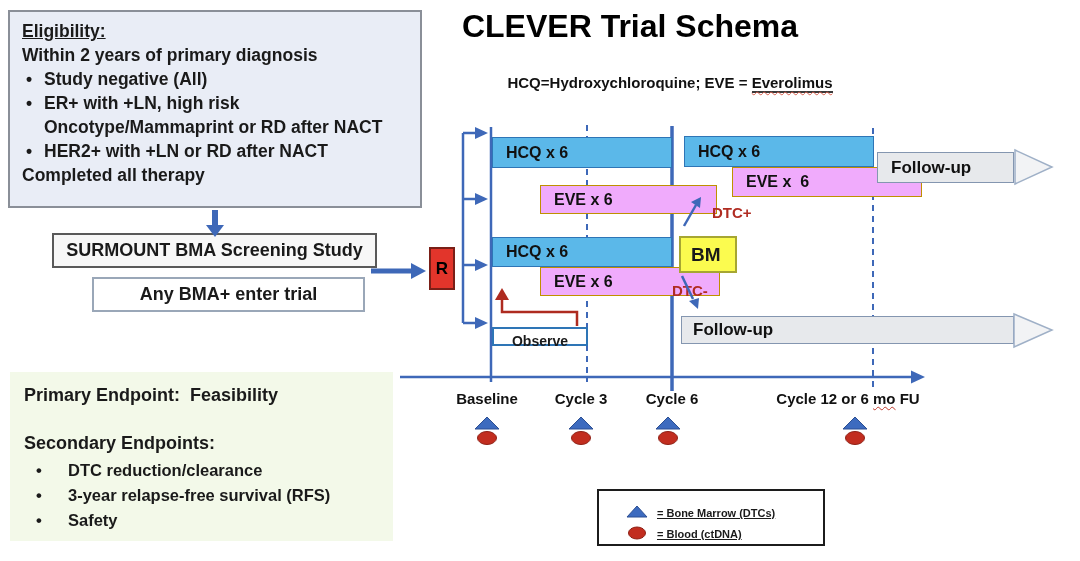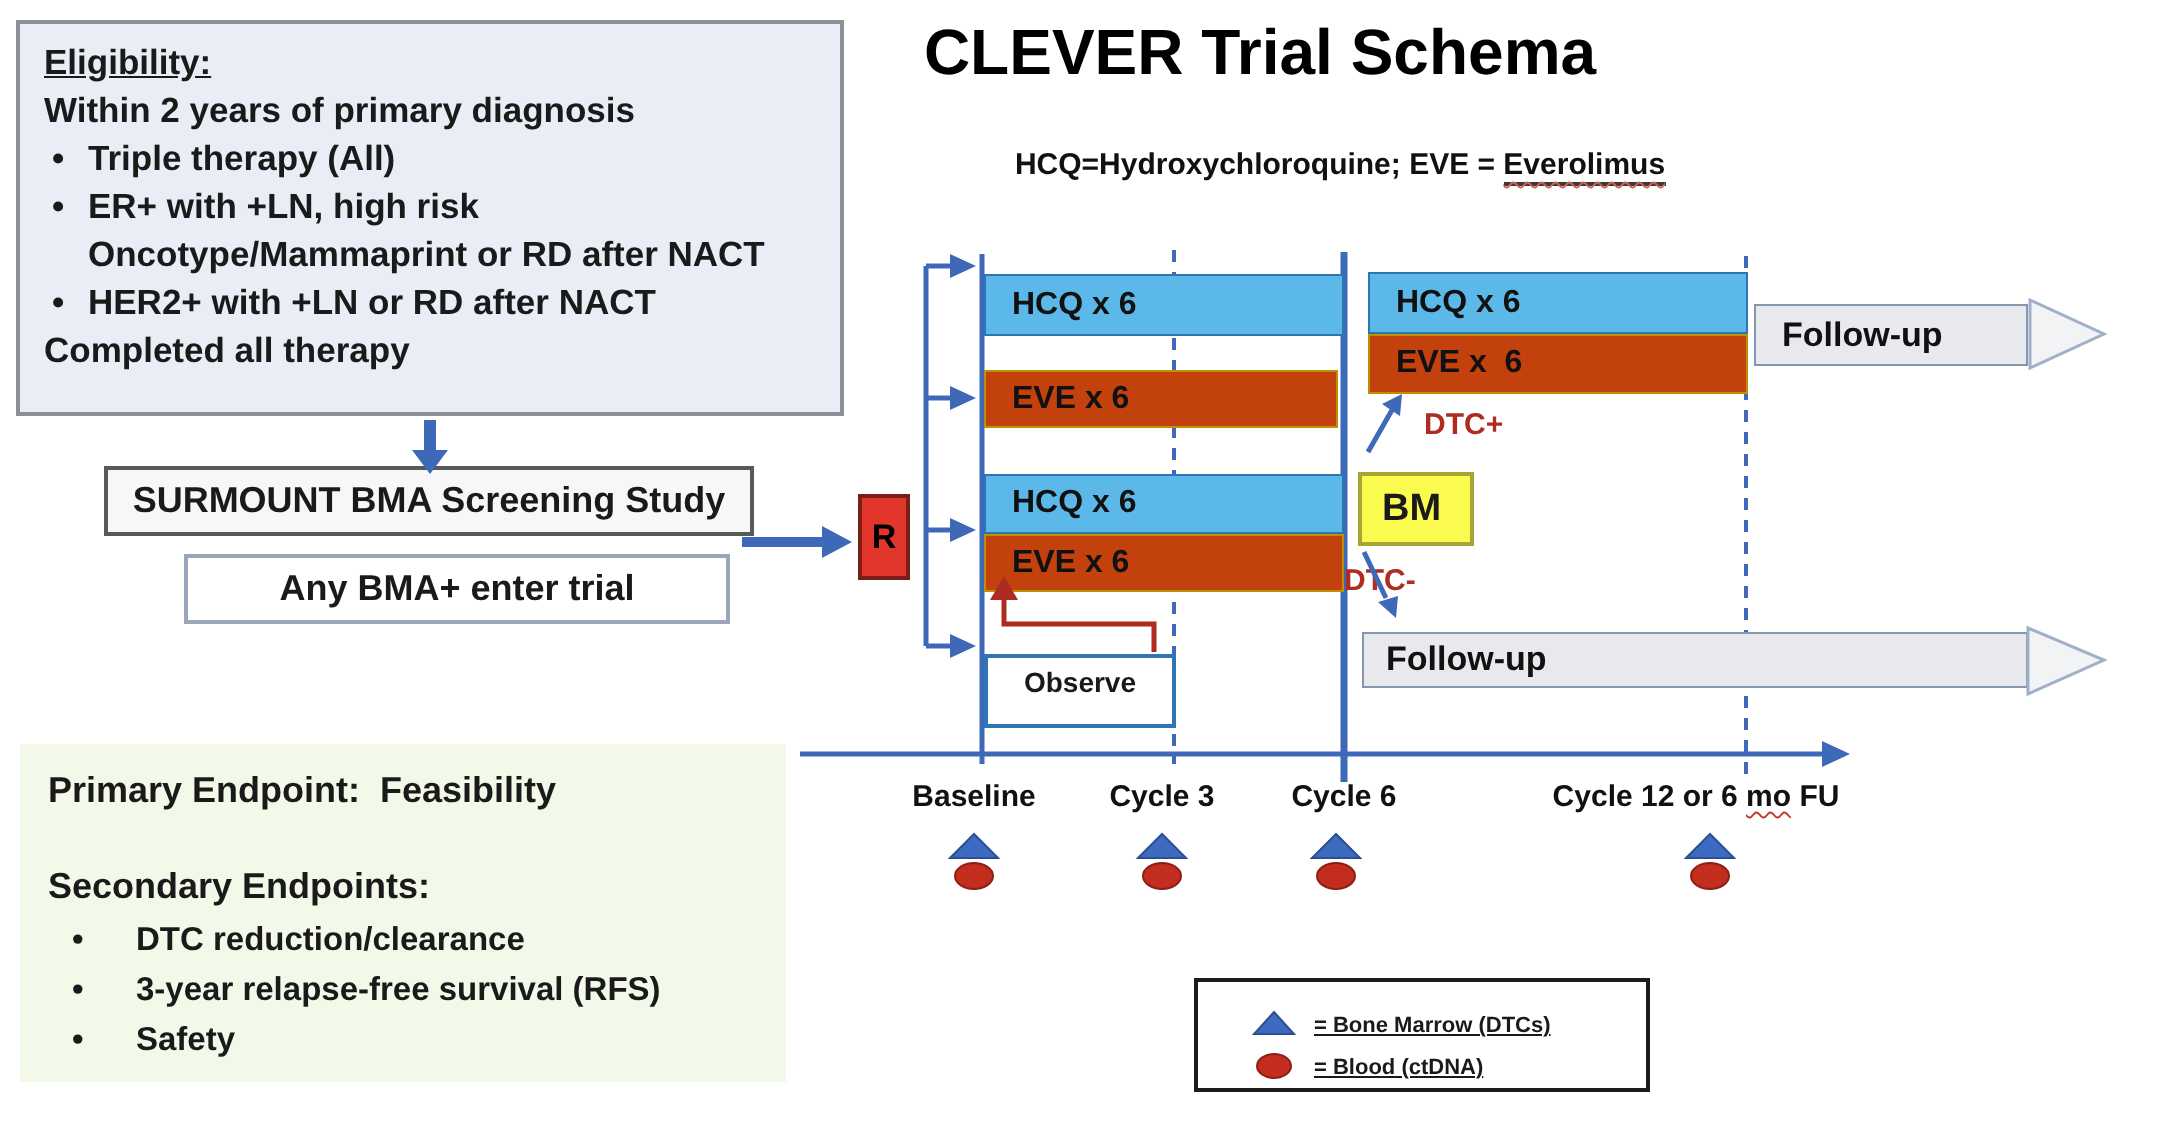--- a/index.html
+++ b/index.html
@@ -33,24 +33,24 @@
   .surmount{left:52px;top:233px;width:325px;height:35px;background:#f7f7f7;border:2px solid #595959;
     box-sizing:border-box;text-align:center;line-height:31px;font-size:18px;font-weight:700;z-index:2;}
   .bma{left:92px;top:277px;width:273px;height:35px;background:#ffffff;border:2px solid #9aa7b8;
     box-sizing:border-box;text-align:center;line-height:31px;font-size:18px;font-weight:700;z-index:2;}
   .rbox{left:429px;top:247px;width:26px;height:43px;background:#e2352b;border:2px solid #7a1f17;
     box-sizing:border-box;text-align:center;line-height:39px;font-size:17px;font-weight:700;color:#000;z-index:2;}
 
   
   .bar{box-sizing:border-box;font-size:16px;font-weight:700;color:#111;z-index:3;display:flex;align-items:center;}
   .hcq{background:#5bb8e9;border:1.5px solid #2e75b6;}
-  .eve{background:#c2410c;border:1.5px solid #bf9000;}
+  .eve{background:#f0abfc;border:1.5px solid #bf9000;margin-left:48px;}
   .fup{background:#e7e9ec;border:1.5px solid #8496b0;font-size:17px;}
   .bar .lbl{padding-left:13px;}
-  .observe{left:492px;top:327px;width:96px;height:37px;background:#fff;border:2px solid #2e75b6;
+  .observe{left:492px;top:327px;width:96px;height:19px;background:#fff;border:2px solid #2e75b6;
     box-sizing:border-box;text-align:center;line-height:24px;font-size:14px;font-weight:700;z-index:3;}
   .bmbox{left:679px;top:236px;width:58px;height:37px;background:#fbfb4f;border:2px solid #a6a632;
     box-sizing:border-box;text-align:left;padding-left:10px;line-height:33px;font-size:19px;font-weight:700;z-index:3;}
   .dtc{font-size:15px;font-weight:700;color:#b02c22;z-index:3;}
 
   
   .tick{top:390px;text-align:center;font-size:15px;font-weight:700;color:#111;z-index:2;}
 
   
   .legend{left:597px;top:489px;width:228px;height:57px;background:#fff;border:2.5px solid #1c1c1c;
@@ -78,21 +78,21 @@
     <line x1="491" y1="127" x2="491" y2="382" stroke="#3e68b8" stroke-width="2.5"></line>
     <line x1="587" y1="125" x2="587" y2="382" stroke="#3e68b8" stroke-width="2" stroke-dasharray="6 5"></line>
     <line x1="672" y1="126" x2="672" y2="391" stroke="#3e68b8" stroke-width="3.5"></line>
     <line x1="873" y1="128" x2="873" y2="389" stroke="#3e68b8" stroke-width="2" stroke-dasharray="6 5"></line>
   </svg>
 
   <div class="abs elig">
     <div class="hd">Eligibility:</div>
     <div>Within 2 years of primary diagnosis</div>
     <ul>
-      <li>Triple therapy (All)</li>
+      <li>Study negative (All)</li>
       <li>ER+ with +LN, high risk
 Oncotype/Mammaprint or RD after NACT</li>
       <li>HER2+ with +LN or RD after NACT</li>
     </ul>
     <div>Completed all therapy</div>
   </div>
 
   <div class="abs title">CLEVER Trial Schema</div>
   <div class="abs subtitle">
     <span>HCQ=Hydroxychloroquine; EVE = </span><span class="u-solid">Everolimus</span>

